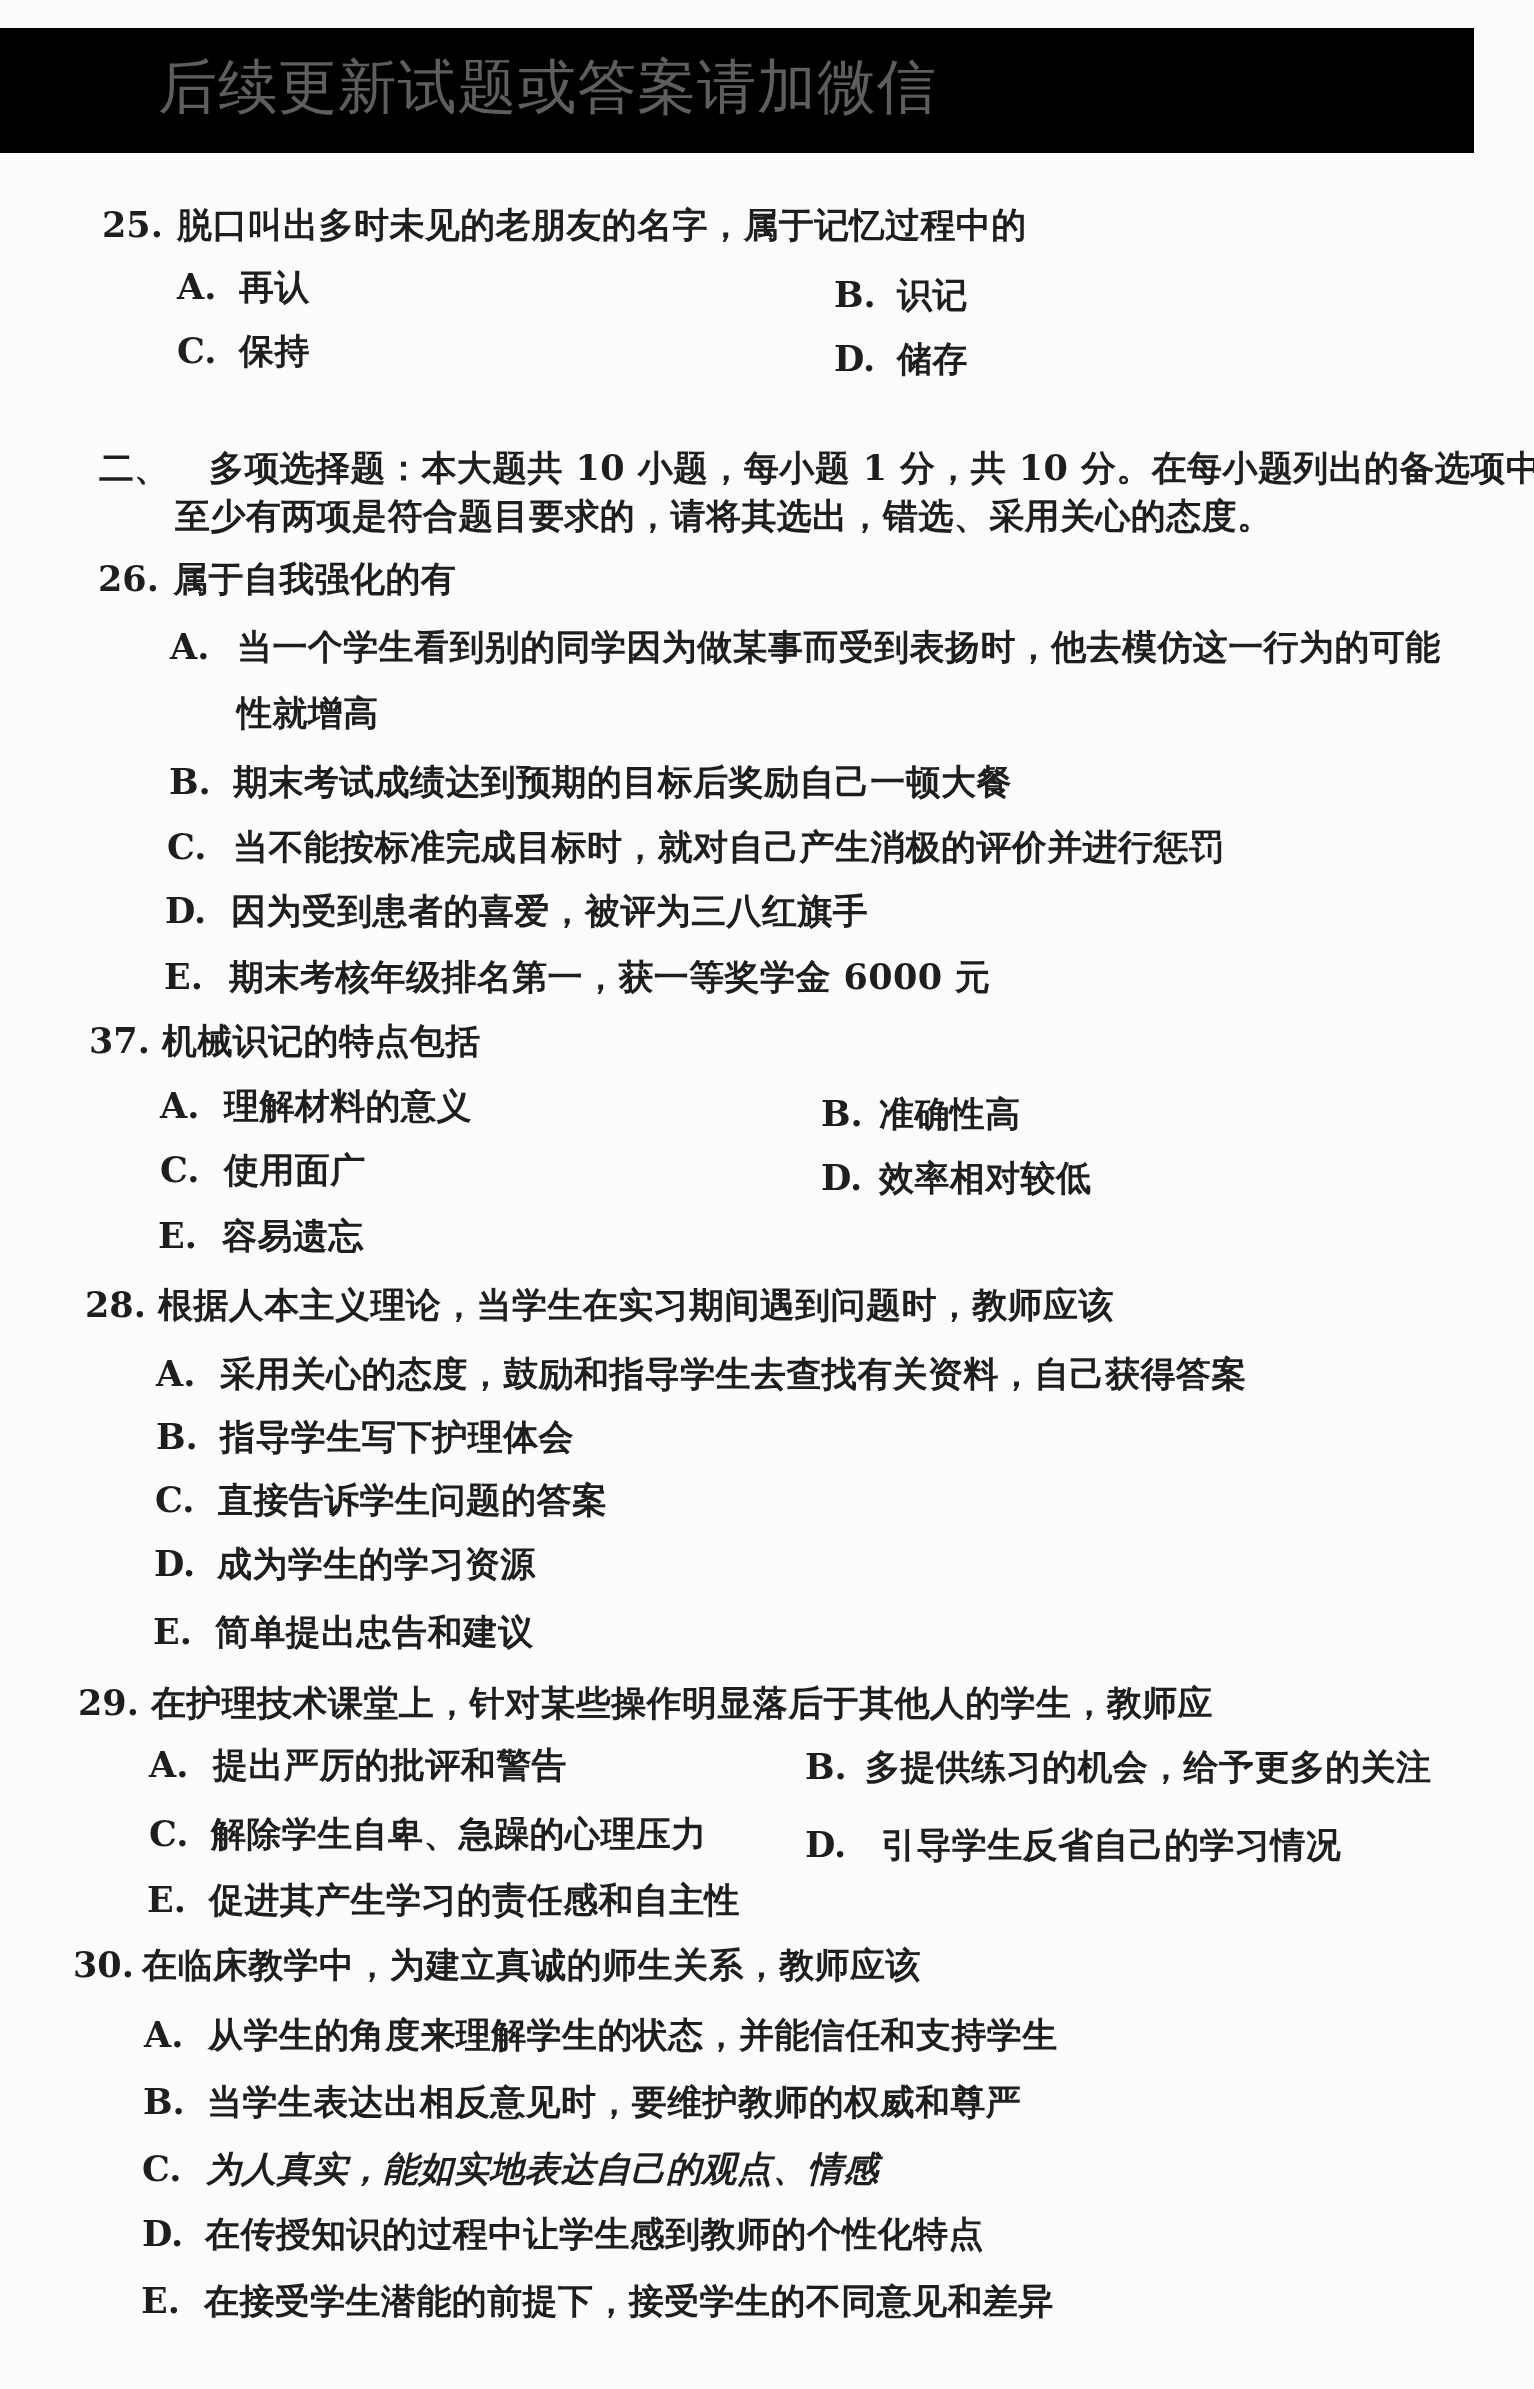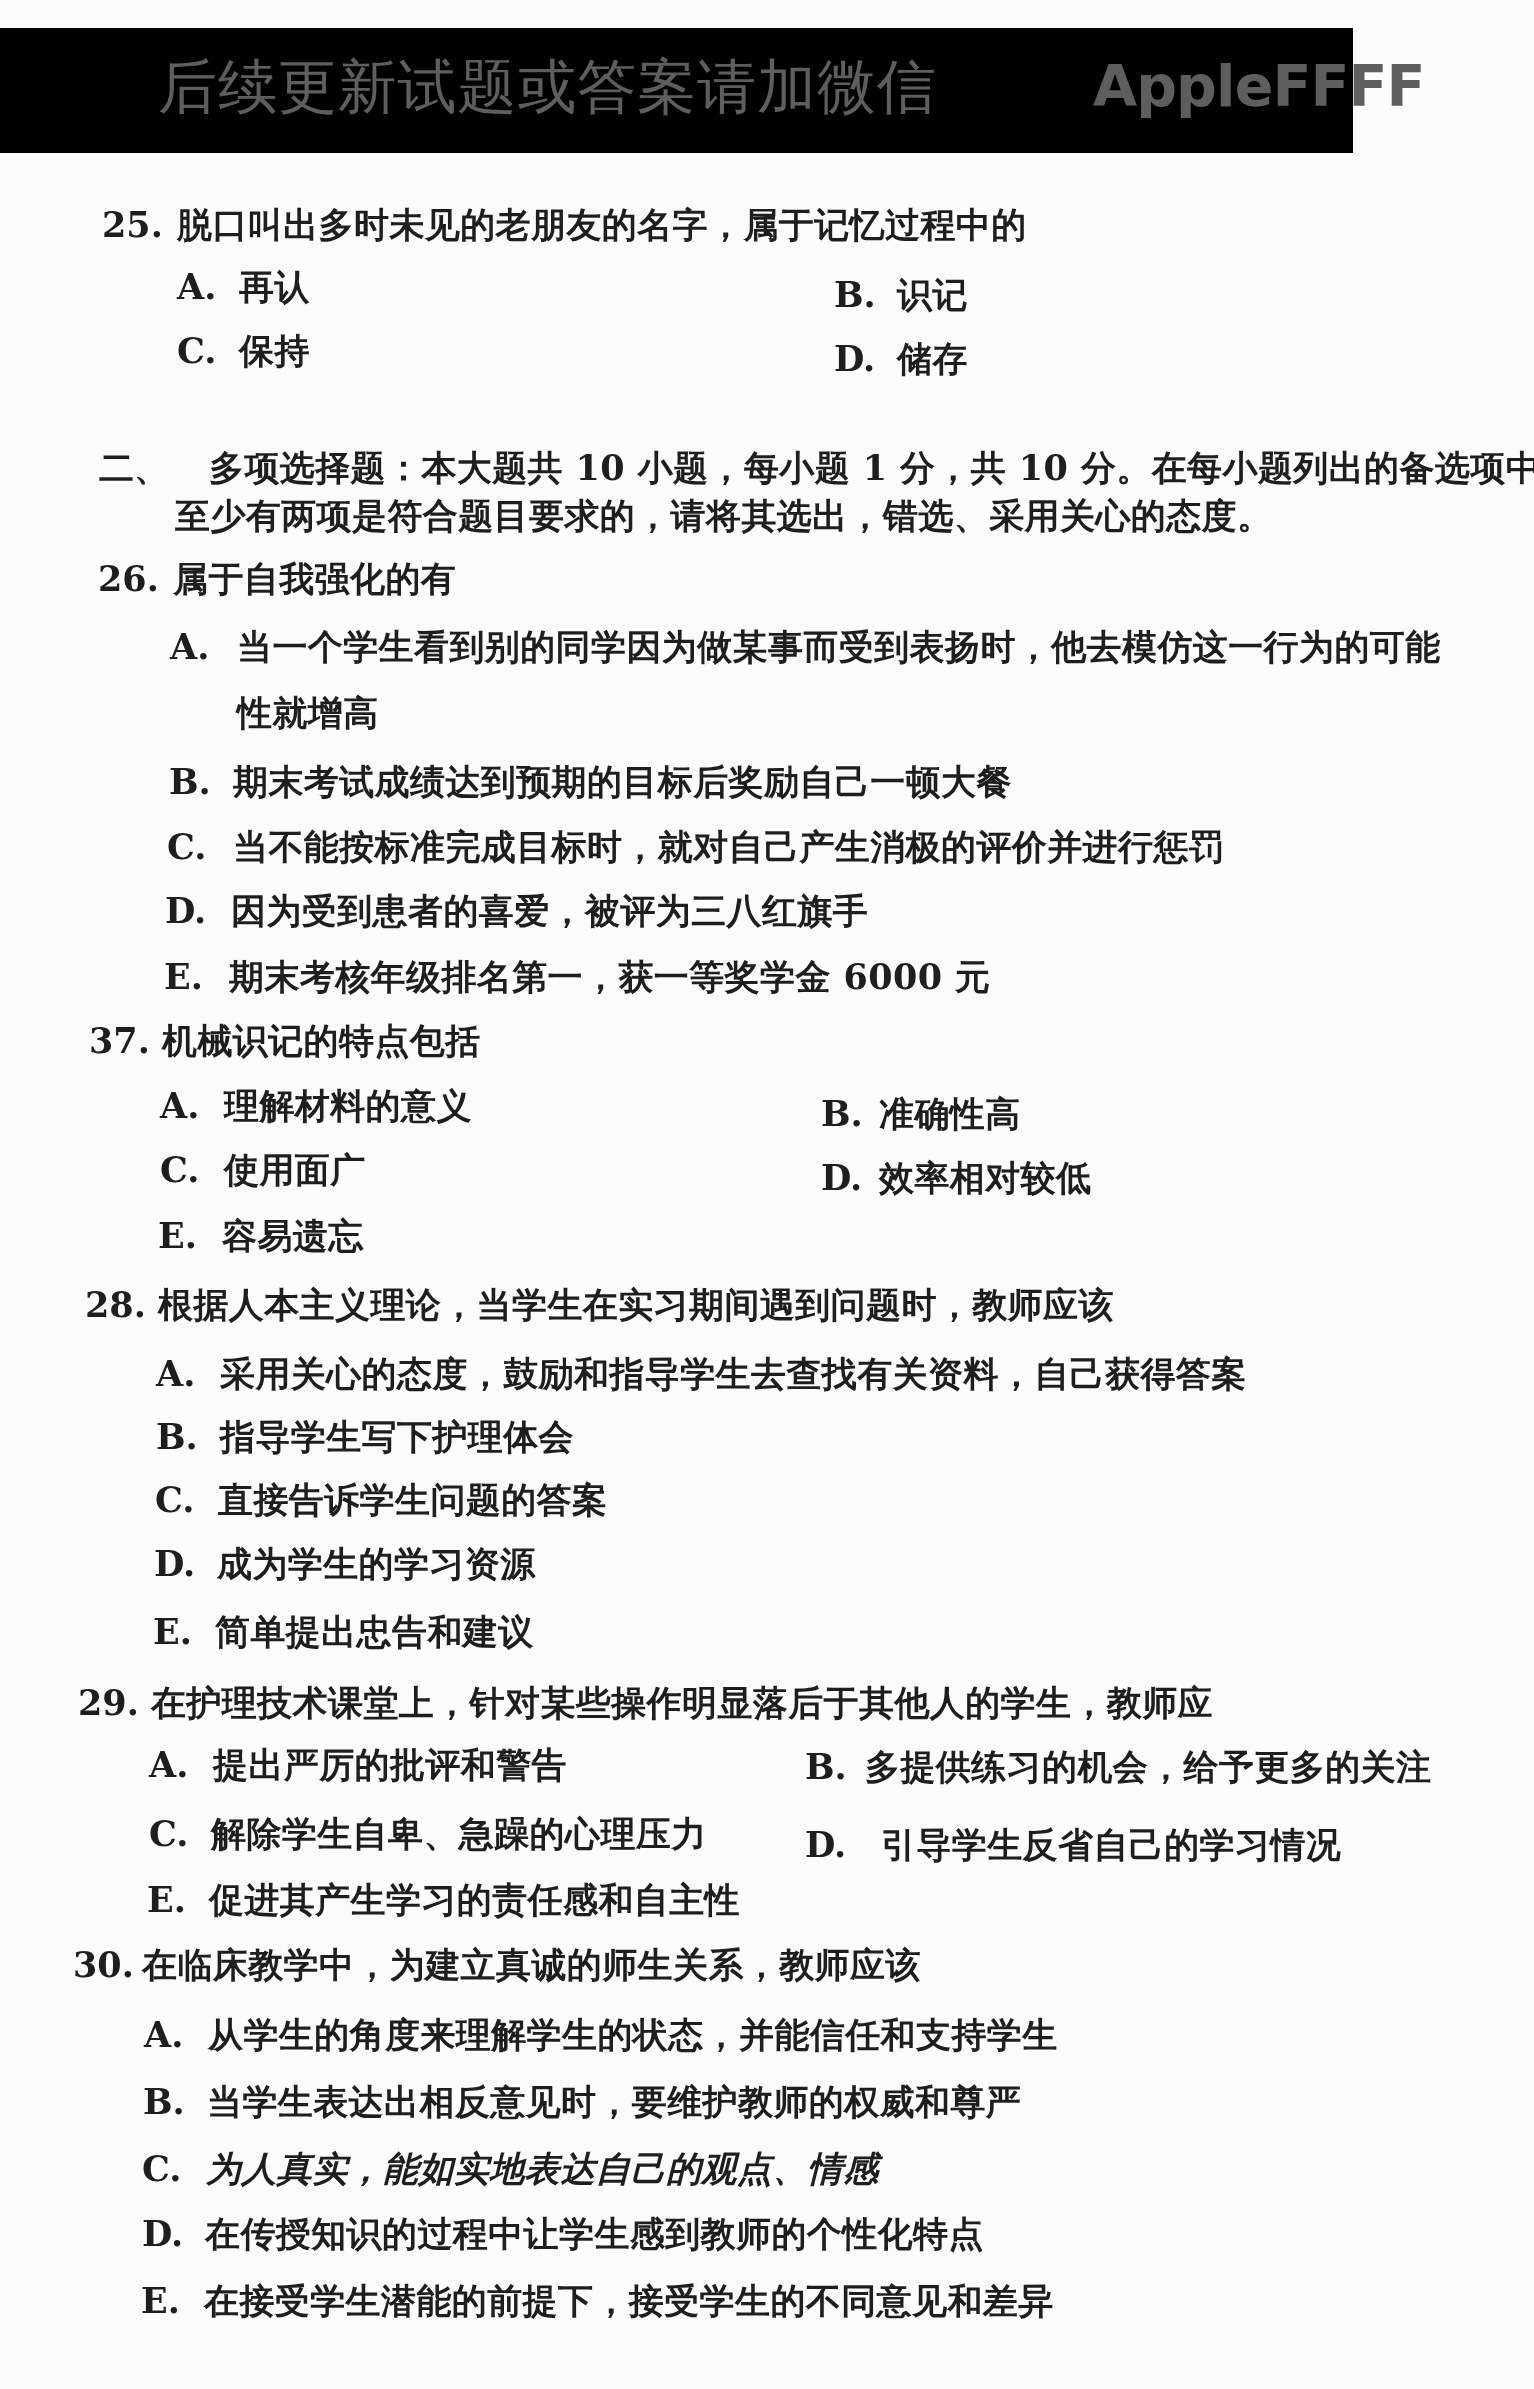--- a/index.html
+++ b/index.html
@@ -3,21 +3,21 @@
 <meta charset="utf-8">
 <style>
   html, body { margin: 0; padding: 0; }
   body {
     width: 1535px; height: 2389px; position: relative; overflow: hidden;
     background: #fbfbfb;
     font-family: "DejaVu Serif", "Liberation Serif", serif;
     color: #1e1e1e;
   }
   .banner {
-    position: absolute; left: 0; top: 27.5px; width: 1353px; height: 125px;
+    position: absolute; left: 0; top: 27.5px; width: 1474px; height: 125px;
     background: #000;
   }
   .banner-cn {
     position: absolute; left: 158px; top: 23px;
     font-family: "DejaVu Sans", "Liberation Sans", sans-serif;
     font-size: 59px; line-height: 71px; color: #5e5e5e; letter-spacing: 0.9px;
     white-space: nowrap;
   }
   .banner-en {
     position: absolute; left: 1093px; top: 18px;
@@ -32,21 +32,20 @@
   }
   .lbl { position: absolute; left: 0; top: 0; }
   .txt { position: absolute; top: 0; letter-spacing: 0.4px; }
   .section-text { letter-spacing: 0.4px; }
 </style>
 </head>
 <body>
 
 <div class="banner">
   <div class="banner-cn">后续更新试题或答案请加微信</div>
-  <div class="banner-en">AppleFFFF</div>
 </div>
 
 <div id="doc">
 
   <div class="line" id="q25" style="left: 102px; top: 224px;">
     <span class="lbl">25.</span>
     <span class="txt" style="left: 75px;">脱口叫出多时未见的老朋友的名字，属于记忆过程中的</span>
   </div>
   <div class="line opt" style="left: 177px; top: 286px;">
     <span class="lbl">A.</span>

